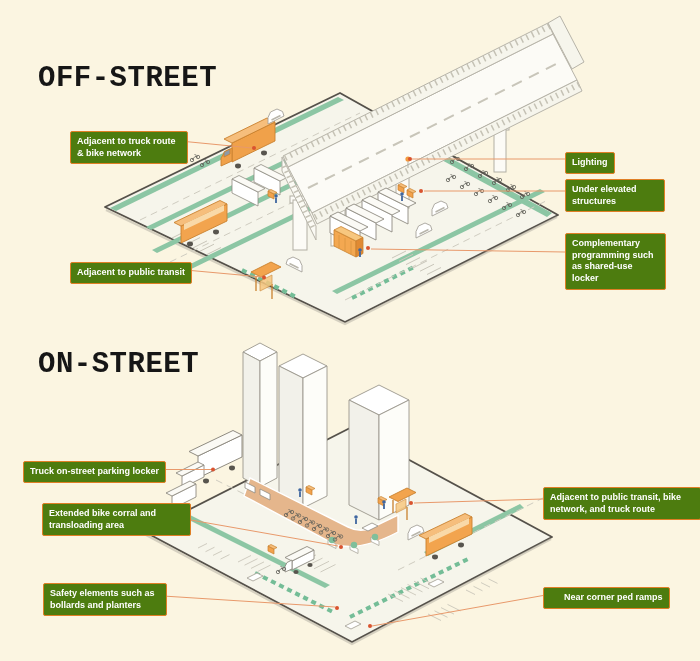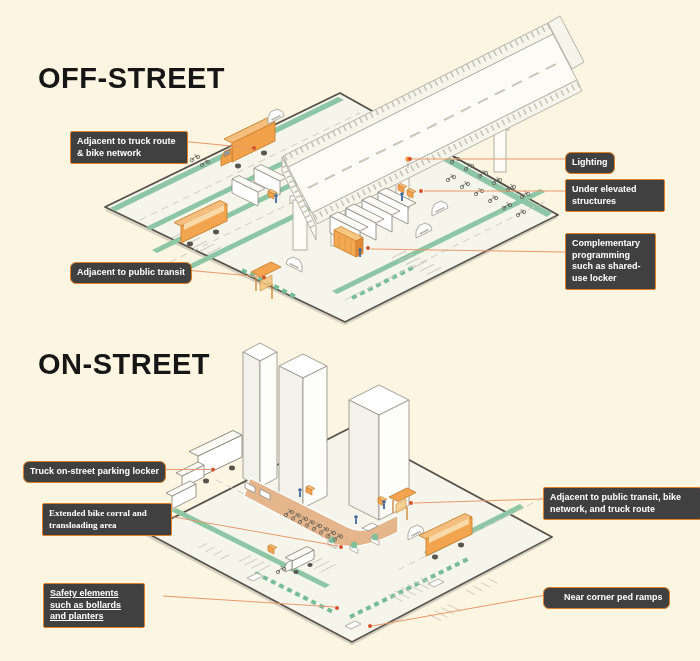--- a/index.html
+++ b/index.html
@@ -4,38 +4,38 @@
 <style>
   html,body{margin:0;padding:0;}
   body{
     width:700px;height:661px;position:relative;overflow:hidden;
     background:#FBF5E1;
     font-family:"Liberation Sans","DejaVu Sans",sans-serif;
   }
   .stage{position:absolute;left:0;top:0;width:700px;height:661px;}
   .scene-title{
     position:absolute;font-size:29px;font-weight:bold;color:#161616;
-    letter-spacing:0.5px;white-space:nowrap;
+    letter-spacing:0.5px;white-space:nowrap;font-family:Liberation Mono, monospace;
   }
   #title-off{left:38px;top:62px;}
   #title-on{left:38px;top:348px;}
   .callout{
-    position:absolute;background:#404040;border:1px solid #E07F25;border-radius:2px;
+    position:absolute;background:#4d7c0f;border:1px solid #E07F25;border-radius:2px;
     color:#FFFFFF;font-size:9px;font-weight:bold;line-height:1.3;
     padding:4px 6px;box-sizing:border-box;
   }
-  .nowrap{white-space:nowrap;border-radius:6px;}
+  .nowrap{white-space:nowrap;}
   #co-truck-route{left:70px;top:131px;width:118px;}
   #co-public-transit{left:70px;top:262px;}
   #co-lighting{left:565px;top:152px;}
   #co-under-elevated{left:565px;top:179px;width:100px;}
-  #co-complementary{left:565px;top:233px;width:91px;}
+  #co-complementary{left:565px;top:233px;width:101px;}
   #co-truck-parking{left:23px;top:461px;}
-  #co-bike-corral{left:42px;top:503px;width:130px;font-family:Liberation Serif, serif;}
-  #co-safety{left:43px;top:583px;width:102px;text-decoration:underline;}
+  #co-bike-corral{left:42px;top:503px;width:149px;}
+  #co-safety{left:43px;top:583px;width:124px;}
   #co-transit-network{left:543px;top:487px;width:158px;}
   #co-ped-ramps{left:543px;top:587px;padding-left:20px;}
 </style>
 </head>
 <body>
 
 <svg class="stage" viewBox="0 0 700 661">
   <defs>
     <g id="car-u">
       <path d="M0,0 l16,-8 l-1.5,-4.5 l-5.5,-2.5 l-6.5,3 l-2.5,5.5 z" fill="#FFFFFF" stroke="#A5A29A" stroke-width="0.9"></path>

